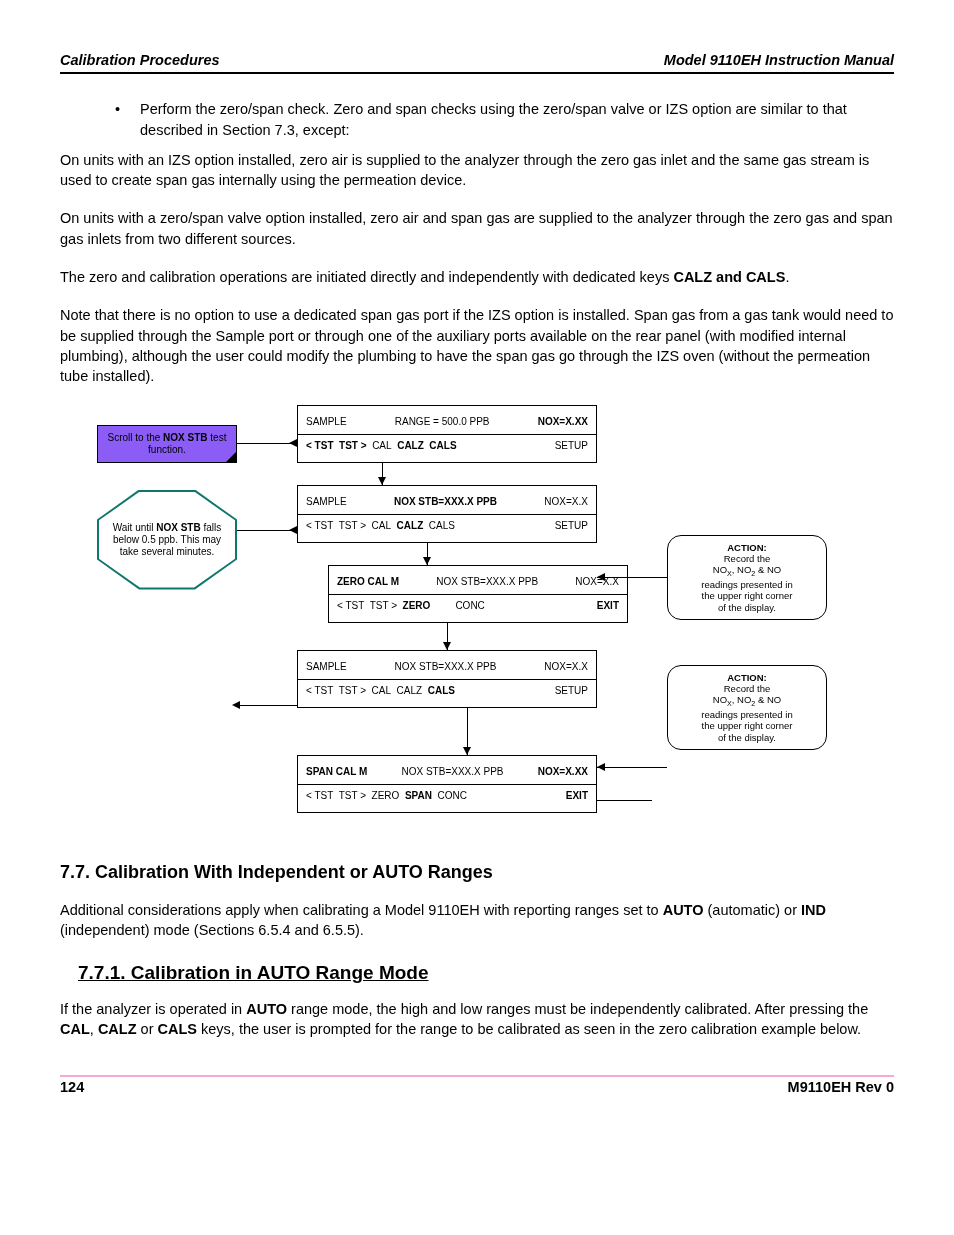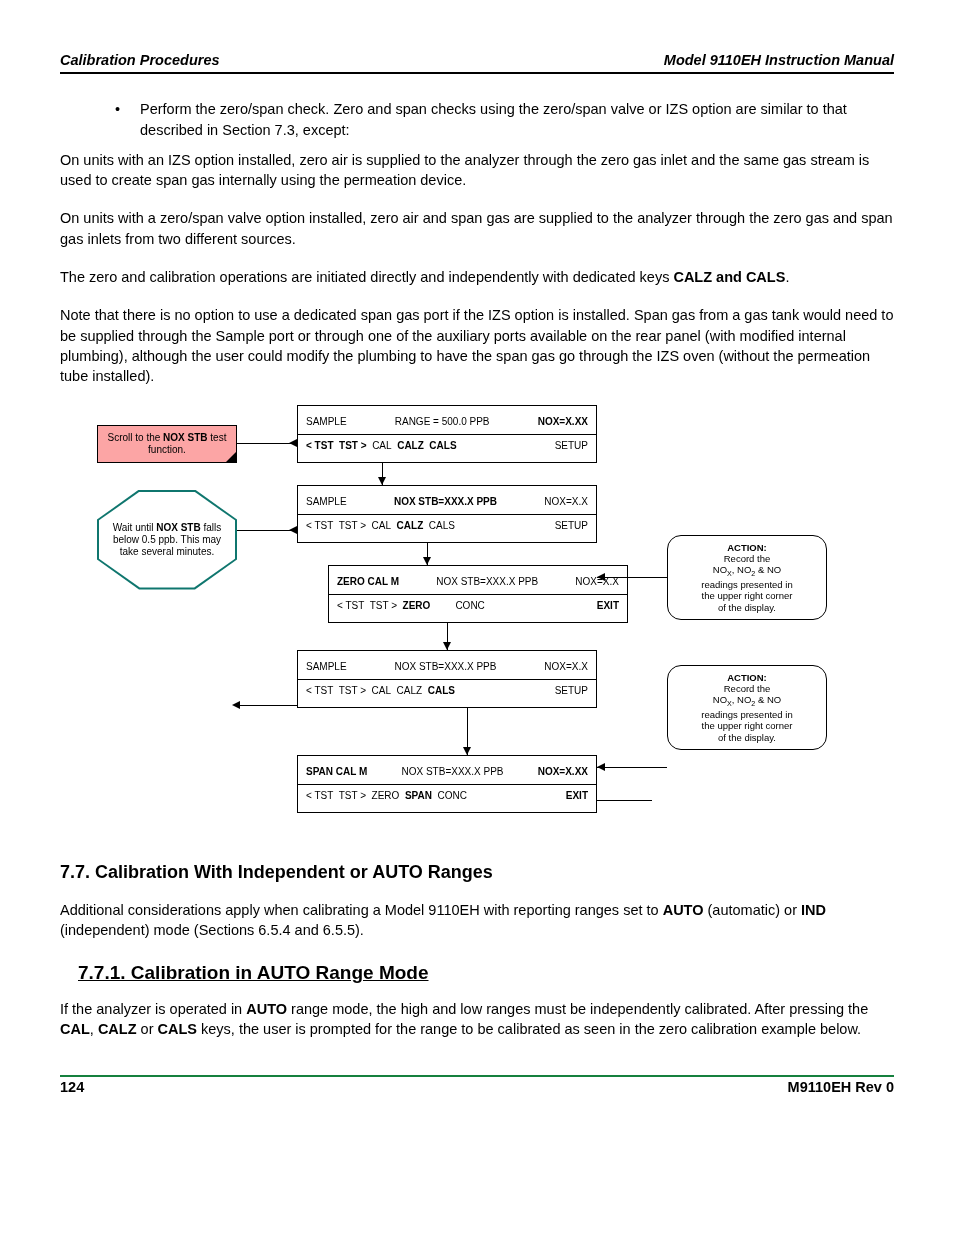--- a/index.html
+++ b/index.html
@@ -36,21 +36,21 @@
     font-family: Verdana, sans-serif;
     font-size: 19px;
     font-weight: bold;
     margin: 20px 0 12px 18px;
     text-decoration: underline;
   }
   .footer-row {
     display: flex;
     justify-content: space-between;
     font-weight: bold;
-    border-top: 2px solid #15803d;
+    border-top: 2px solid #f9a8d4;
     padding-top: 0;
     margin-top: 35px;
   }
 
   
   .flowchart {
     position: relative;
     width: 760px;
     height: 420px;
     margin: 10px auto 25px auto;
@@ -70,21 +70,21 @@
   .screen-row1, .screen-row2 {
     display: flex;
     justify-content: space-between;
     height: 50%;
     align-items: center;
   }
   .screen-divider { border-top: 1px solid #000; width:100%; position:absolute; top:50%; left:0; }
   .note-box {
     position: absolute;
     border: 1px solid #000;
-    background: #fca5a5;
+    background: #8b5cf6;
     text-align: center;
     padding: 6px 2px;
     box-sizing: border-box;
   }
   .octagon-outer {
     position: absolute;
     background: #0f766e;
     clip-path: polygon(30% 0%, 70% 0%, 100% 30%, 100% 70%, 70% 100%, 30% 100%, 0% 70%, 0% 30%);
     padding: 2px;
     box-sizing: border-box;

